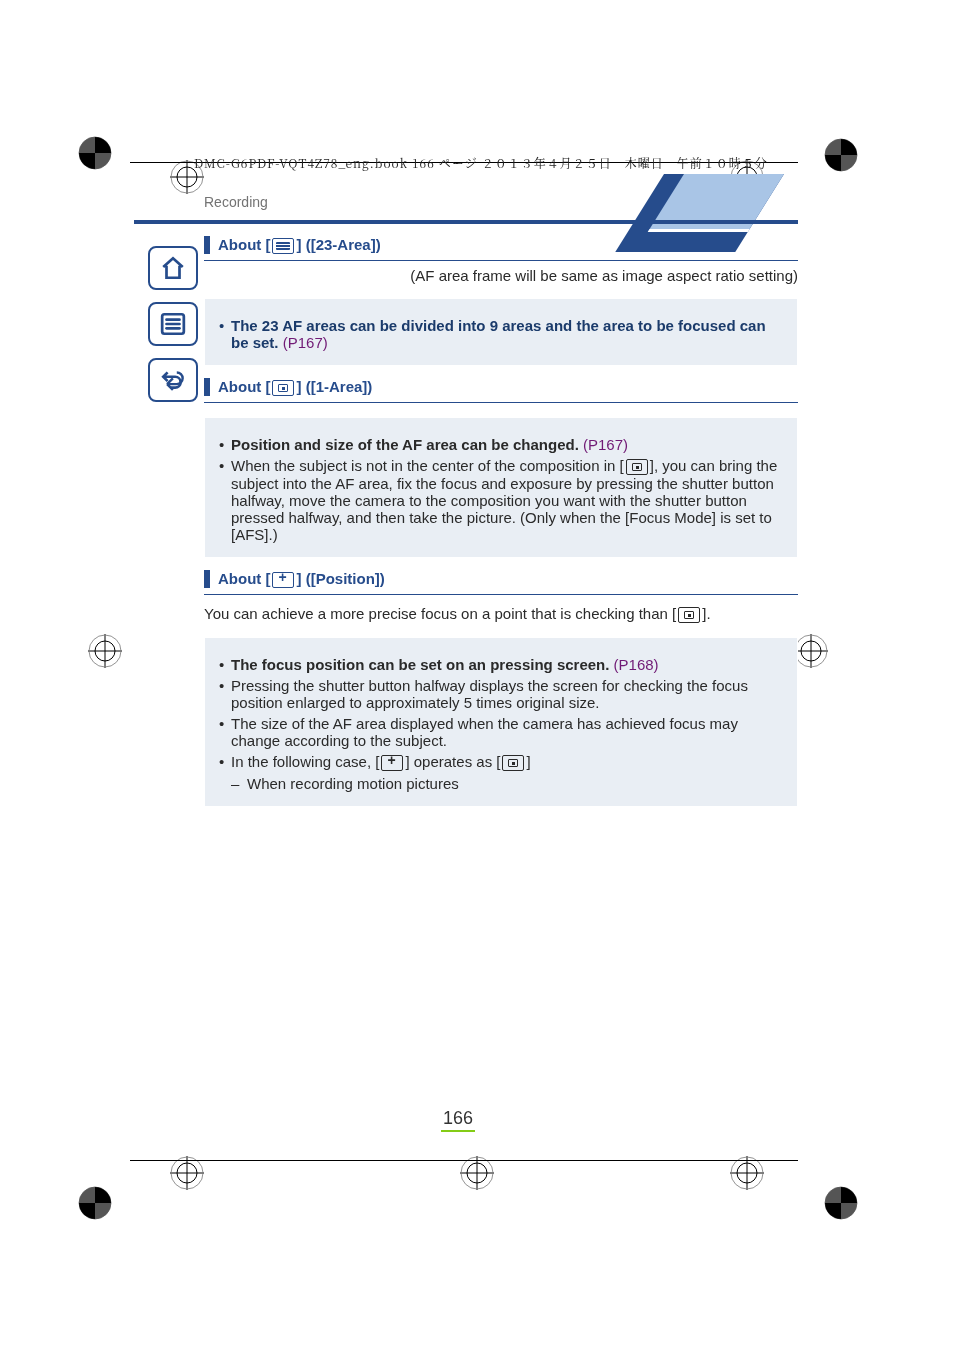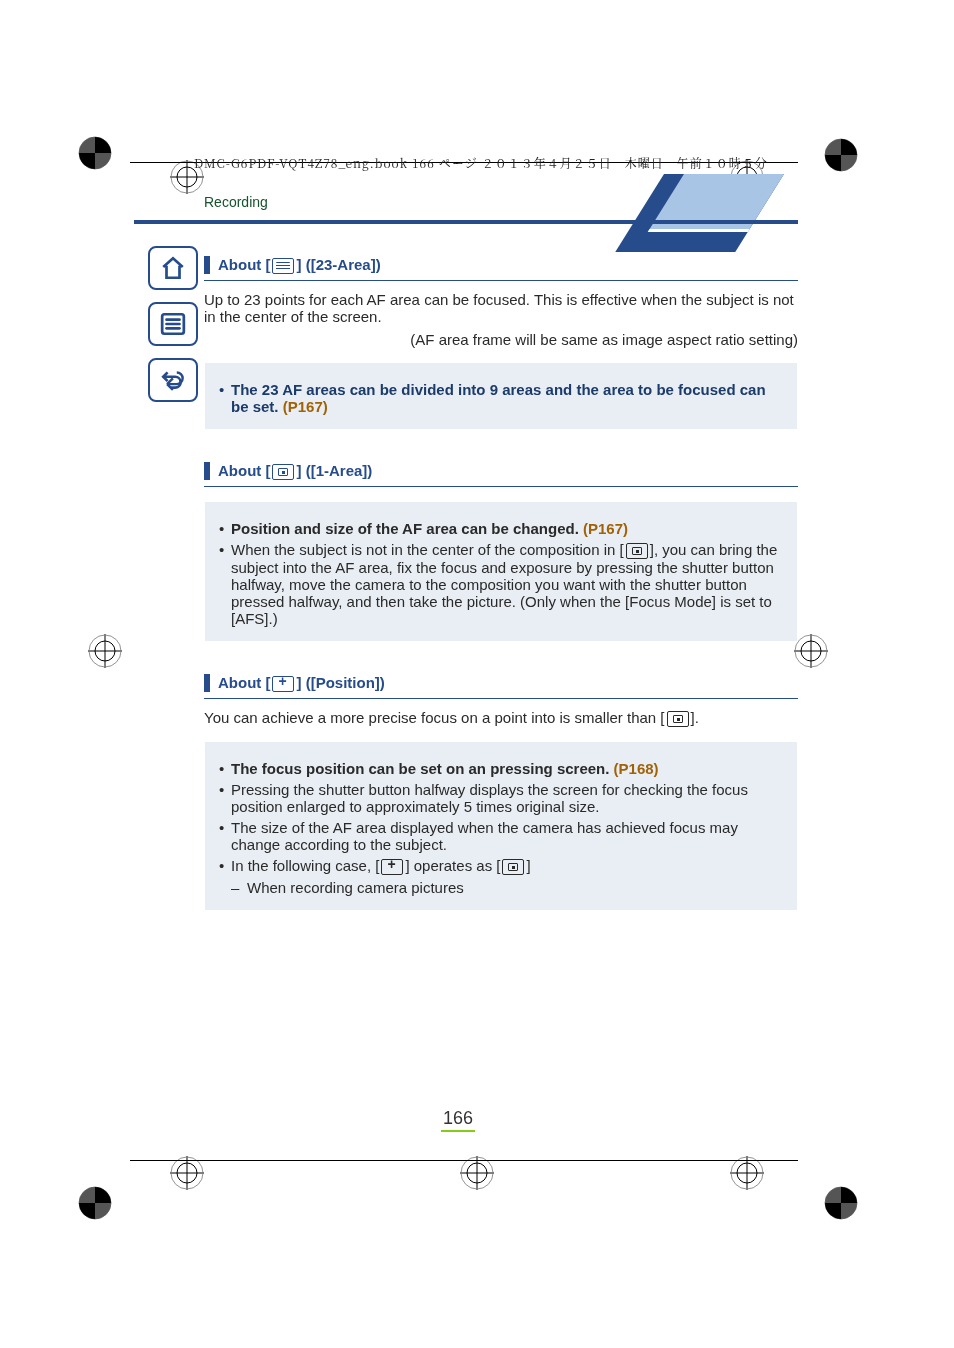--- a/index.html
+++ b/index.html
@@ -58,21 +58,21 @@
                    background:#a9c5e6; transform-origin: right top; transform: skewX(-32deg); border-bottom:3px solid #fff; }
 
   .content {
     position:absolute;
     left:134px; right:118px;
     top:194px;
   }
   .section-label {
     font-size:14px;
     margin-left:70px;
-    color:#14532d;
+    color:#737373;
   }
   .blue-bar {
     margin-top:10px;
     height:4px;
     background:#264c8c;
   }
 
   
   .sidebar {
     position:absolute;
@@ -87,21 +87,21 @@
     display:flex; align-items:center; justify-content:center;
     background:#fff;
   }
   .side-icon svg { width:26px; height:26px; stroke:#264c8c; fill:none; stroke-width:2.5; }
   .side-icon.menu svg line { stroke-linecap:round; }
 
   .body-col {
     margin-left:70px;
   }
 
-  .about-block { margin-top:32px; }
+  .about-block { margin-top:12px; }
   .about-title-row {
     display:flex; align-items:center;
     border-bottom:1px solid #264c8c;
     padding-bottom:6px;
   }
   .about-title-row .tick {
     width:6px; height:18px; background:#264c8c; margin-right:8px;
   }
   .about-title-row .tt {
     color:#264c8c; font-weight:bold; font-size:15px;
@@ -124,21 +124,21 @@
 
   .note-box {
     margin-top:14px;
     background:#e9eef4;
     border:1px solid #fff;
     padding:14px 14px 14px 14px;
     color:#1b3b6b;
   }
   .note-box.plain { color:#2a2a2a; }
   .bold { font-weight:bold; }
-  .link { color:#a16207; font-weight:bold; }
+  .link { color:#701a75; font-weight:normal; }
   .inline-ic {
     display:inline-flex; vertical-align:middle;
     width:20px; height:14px; border:1.5px solid #2a2a2a; border-radius:2px;
     margin:0 2px; position:relative;
   }
   .inline-ic.i1::before { content:""; position:absolute; left:5px; right:5px; top:3px; bottom:3px;
       border:1.5px solid #2a2a2a; border-radius:1px; }
   .inline-ic.i1::after { content:""; position:absolute; left:9px; top:5.5px; width:3px; height:3px; background:#2a2a2a; }
   .inline-ic.ipin::before { content:"+"; position:absolute; left:5px; top:-3px; color:#2a2a2a; font-weight:bold; font-size:14px; line-height:1; }
 
@@ -252,21 +252,20 @@
 
     <div class="body-col">
 
       <div class="about-block">
         <div class="about-title-row">
           <div class="tick"></div>
           <span class="tt">
             <span>About [</span><span class="ic i23"></span><span>] ([23-Area])</span>
           </span>
         </div>
-        <div class="para">Up to 23 points for each AF area can be focused. This is effective when the subject is not in the center of the screen.</div>
         <div class="para tight">(AF area frame will be same as image aspect ratio setting)</div>
 
         <div class="note-box">
           <ul class="bul">
             <li>
               <span class="bold">The 23 AF areas can be divided into 9 areas and the area to be focused can be set.</span>
               <span class="link">(P167)</span>
             </li>
           </ul>
         </div>
@@ -293,34 +292,34 @@
       </div>
 
       <div class="about-block">
         <div class="about-title-row">
           <div class="tick"></div>
           <span class="tt">
             <span>About [</span><span class="ic ipin"></span><span>] ([Position])</span>
           </span>
         </div>
         <div class="para">
-          <span>You can achieve a more precise focus on a point into is smaller than [</span><span class="inline-ic i1"></span><span>].</span>
+          <span>You can achieve a more precise focus on a point that is checking than [</span><span class="inline-ic i1"></span><span>].</span>
         </div>
 
         <div class="note-box plain">
           <ul class="bul">
             <li>
               <span class="bold">The focus position can be set on an pressing screen. </span><span class="link">(P168)</span>
             </li>
             <li>Pressing the shutter button halfway displays the screen for checking the focus position enlarged to approximately 5 times original size.</li>
             <li>The size of the AF area displayed when the camera has achieved focus may change according to the subject.</li>
             <li>
               <span>In the following case, [</span><span class="inline-ic ipin"></span><span>] operates as [</span><span class="inline-ic i1"></span><span>]</span>
               <ul class="bul inner">
-                <li>When recording camera pictures</li>
+                <li>When recording motion pictures</li>
               </ul>
             </li>
           </ul>
         </div>
       </div>
 
     </div>
   </div>
 
   <div class="page-num"><span>166</span></div>

